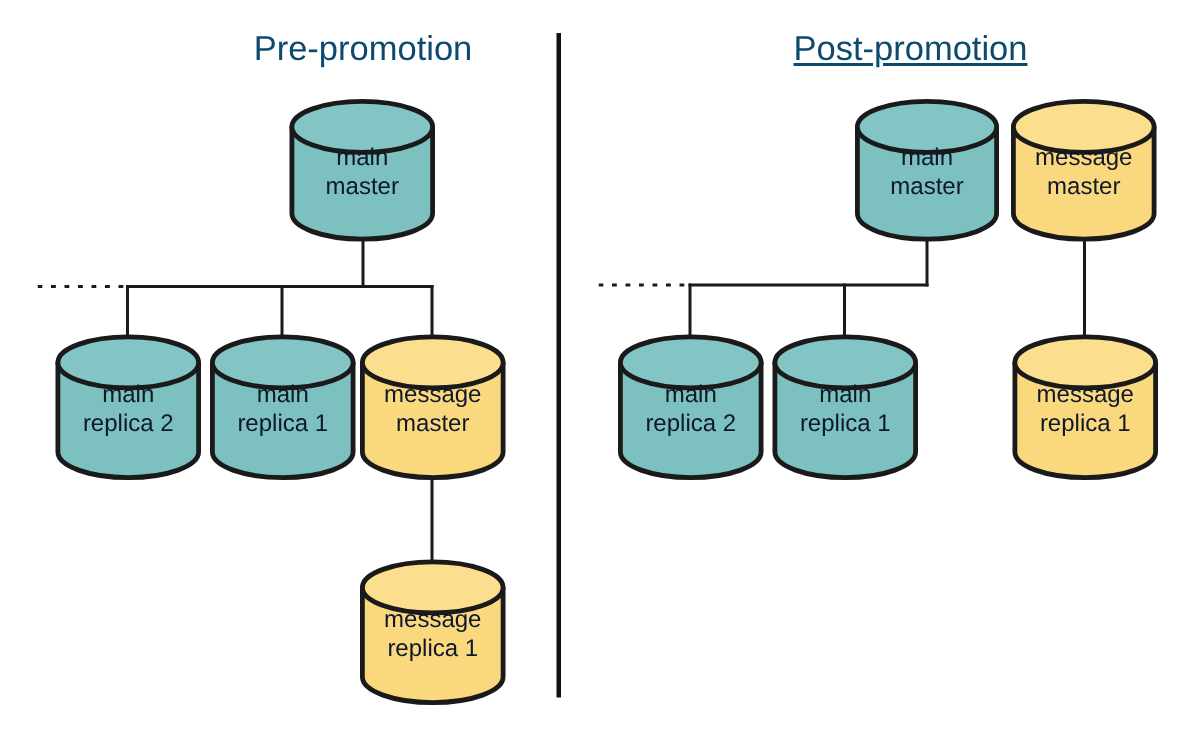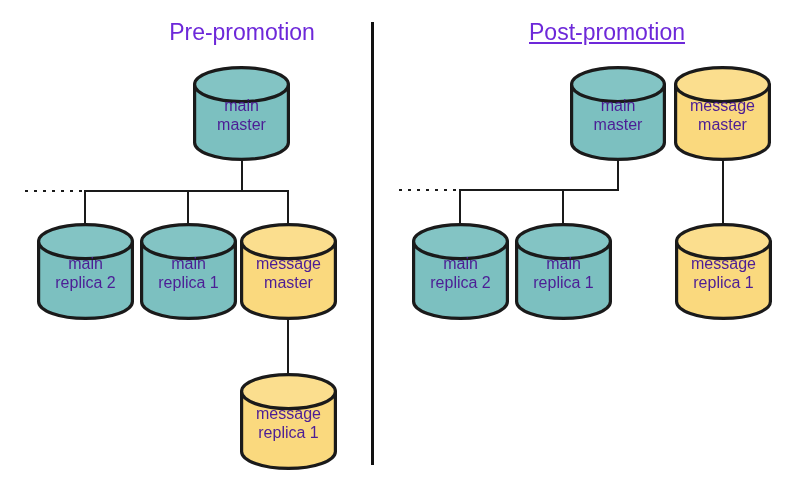--- a/index.html
+++ b/index.html
@@ -7,42 +7,42 @@
     width:800px;height:489px;
     background:#ffffff;
     font-family:"Liberation Sans", sans-serif;
     overflow:hidden;
   }
   #stage{position:relative;width:800px;height:489px;}
 
   .panel-title{
     position:absolute;
     font-size:23px;
-    color:#6d28d9;
+    color:#0c4a6e;
     text-align:center;
     white-space:nowrap;
     letter-spacing:0px;
   }
 
   .divider{
     position:absolute;
     width:3px;
     background:#111111;
   }
 
   
   .cyl{position:absolute;}
   .cyl svg{position:absolute;left:0;top:0;overflow:visible;}
   .cyl .label{
     position:absolute;
     left:0;right:0;
     text-align:center;
     font-size:16px;
     line-height:19px;
-    color:#4c1d95;
+    color:#0f172a;
     white-space:pre-line;
     pointer-events:none;
   }
 
   
   .vline{position:absolute;background:#1a1a1a;width:2px;}
   .hline{position:absolute;background:#1a1a1a;height:2px;}
   .dotline{
     position:absolute;height:2px;
     background-image:linear-gradient(to right,#1a1a1a 0 3px,rgba(0,0,0,0) 3px 9px);

